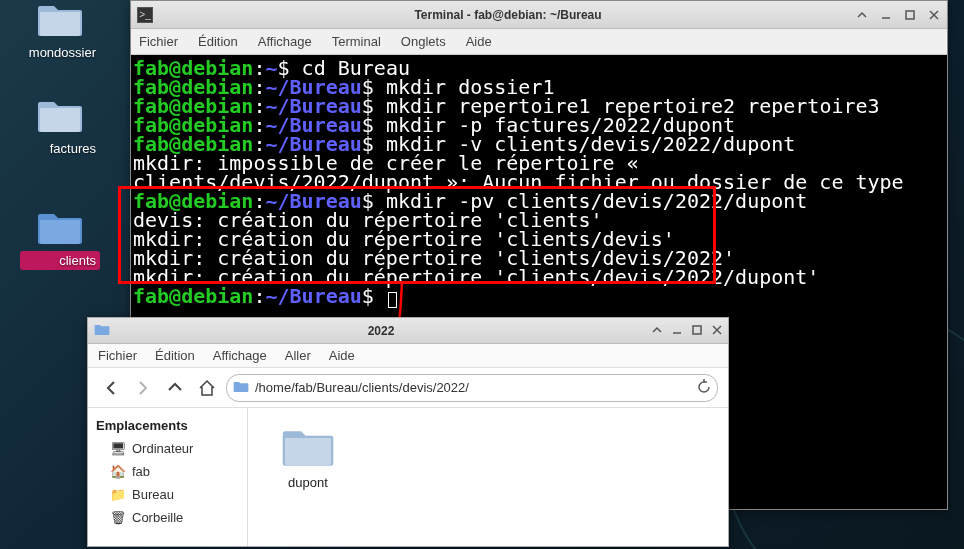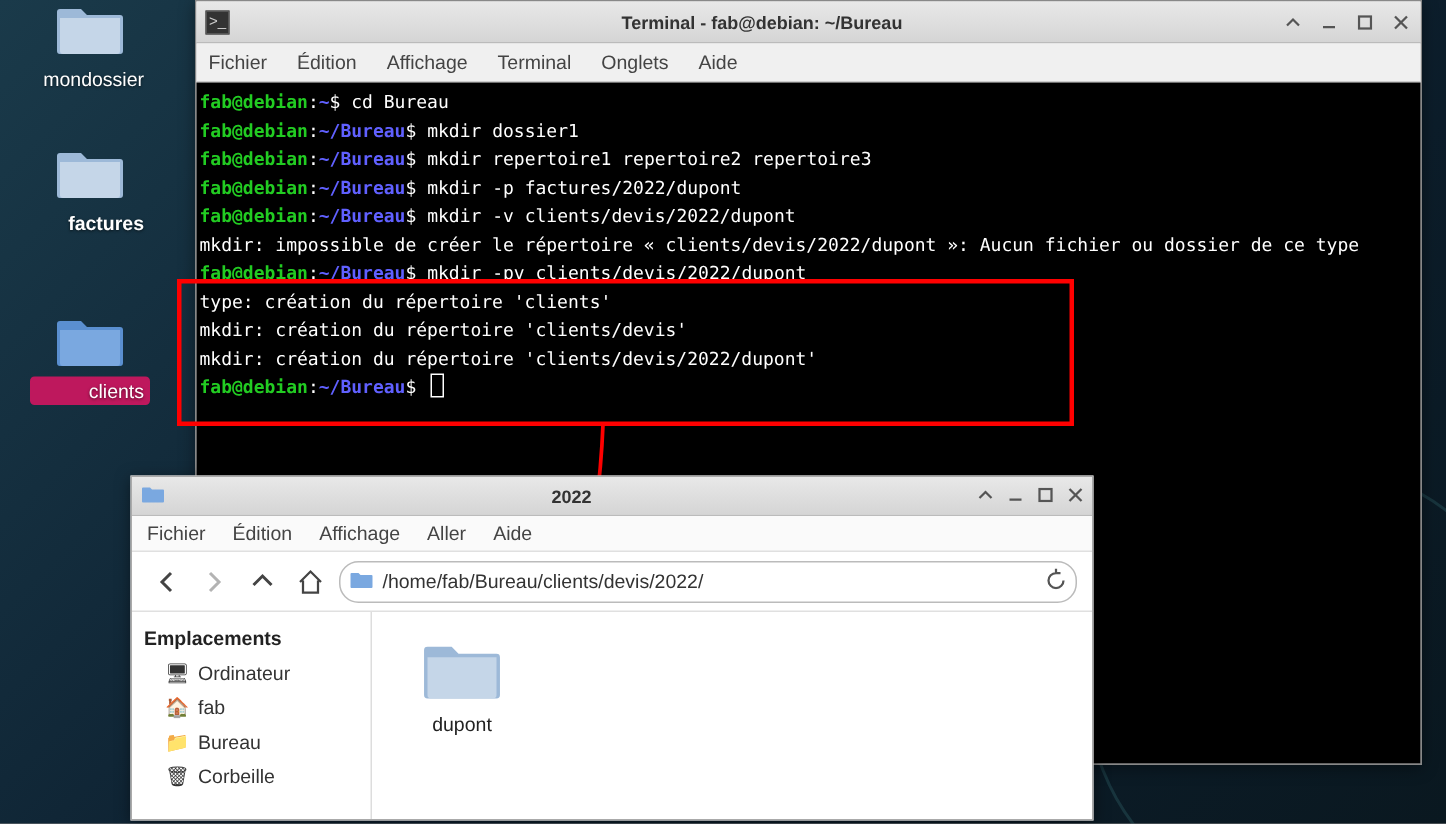--- a/index.html
+++ b/index.html
@@ -63,21 +63,21 @@
     gap: 20px;
     color: #444;
     font-size: 13px;
   }
   .menubar span { cursor: pointer; }
   .term-body {
     background: #000;
     height: calc(100% - 54px);
     padding: 4px 2px;
     font-family: "DejaVu Sans Mono", monospace;
-    font-size: 12px;
+    font-size: 20px;
     line-height: 19px;
     color: #fff;
     position: relative;
   }
   .tline { white-space: pre; }
   .g { color: #22cc22; font-weight: bold; }
   .b { color: #6060ff; font-weight: bold; }
   .w { color: #fff; }
   .cursor { display: inline-block; width: 9px; height: 16px; border: 1px solid #fff; vertical-align: text-bottom; margin-left:2px;}
   .highlight-box {
@@ -165,21 +165,21 @@
 
 <div class="bg-swirl"></div>
 
 <div class="desktop-icon" style="left:20px; top:-2px;">
   <svg class="folder-svg" viewBox="0 0 48 40">
       <path fill="#9db9d8" d="M4 8h14l4 4h22a2 2 0 0 1 2 2v22a2 2 0 0 1-2 2H4a2 2 0 0 1-2-2V10a2 2 0 0 1 2-2z"></path>
       <path fill="#c5d6e8" d="M4 14h40v22a2 2 0 0 1-2 2H6a2 2 0 0 1-2-2z"></path>
     </svg>
   <div class="label">mondossier</div>
 </div>
-<div class="desktop-icon" style="left:20px; top:94px;font-weight:bold;">
+<div class="desktop-icon" style="left:20px; top:94px;">
   <svg class="folder-svg" viewBox="0 0 48 40">
       <path fill="#9db9d8" d="M4 8h14l4 4h22a2 2 0 0 1 2 2v22a2 2 0 0 1-2 2H4a2 2 0 0 1-2-2V10a2 2 0 0 1 2-2z"></path>
       <path fill="#c5d6e8" d="M4 14h40v22a2 2 0 0 1-2 2H6a2 2 0 0 1-2-2z"></path>
     </svg>
   <div class="label">factures</div>
 </div>
 <div class="desktop-icon selected" style="left:20px; top:206px;">
   <svg class="folder-svg" viewBox="0 0 48 40">
       <path fill="#5a8fd0" d="M4 8h14l4 4h22a2 2 0 0 1 2 2v22a2 2 0 0 1-2 2H4a2 2 0 0 1-2-2V10a2 2 0 0 1 2-2z"></path>
       <path fill="#7aa8e0" d="M4 14h40v22a2 2 0 0 1-2 2H6a2 2 0 0 1-2-2z"></path>
@@ -224,22 +224,23 @@
     <span>Aide</span>
   </div>
   <div class="term-body">
 <div class="tline"><span class="g">fab@debian</span><span class="w">:</span><span class="b">~</span><span class="w">$ </span><span class="w">cd Bureau</span></div>
 <div class="tline"><span class="g">fab@debian</span><span class="w">:</span><span class="b">~</span><span class="b">/</span><span class="b">Bureau</span><span class="w">$ </span><span class="w">mkdir dossier1</span></div>
 <div class="tline"><span class="g">fab@debian</span><span class="w">:</span><span class="b">~</span><span class="b">/</span><span class="b">Bureau</span><span class="w">$ </span><span class="w">mkdir repertoire1 repertoire2 repertoire3</span></div>
 <div class="tline"><span class="g">fab@debian</span><span class="w">:</span><span class="b">~</span><span class="b">/</span><span class="b">Bureau</span><span class="w">$ </span><span class="w">mkdir -p factures/2022/dupont</span></div>
 <div class="tline"><span class="g">fab@debian</span><span class="w">:</span><span class="b">~</span><span class="b">/</span><span class="b">Bureau</span><span class="w">$ </span><span class="w">mkdir -v clients/devis/2022/dupont</span></div>
 <div class="tline w" style="white-space:pre-wrap;">mkdir: impossible de créer le répertoire « clients/devis/2022/dupont »: Aucun fichier ou dossier de ce type</div>
 <div class="tline"><span class="g">fab@debian</span><span class="w">:</span><span class="b">~</span><span class="b">/</span><span class="b">Bureau</span><span class="w">$ </span><span class="w">mkdir -pv clients/devis/2022/dupont</span></div>
-<div class="tline w">type: création du répertoire 'clients'</div>
+<div class="tline w">devis: création du répertoire 'clients'</div>
 <div class="tline w">mkdir: création du répertoire 'clients/devis'</div>
+<div class="tline w">mkdir: création du répertoire 'clients/devis/2022'</div>
 <div class="tline w">mkdir: création du répertoire 'clients/devis/2022/dupont'</div>
 <div class="tline"><span class="g">fab@debian</span><span class="w">:</span><span class="b">~</span><span class="b">/</span><span class="b">Bureau</span><span class="w">$ </span><span class="cursor"></span></div>
   </div>
 </div>
 
 <div class="highlight-box"></div>
 
 <svg class="arrow-svg" width="30" height="110">
   <path d="M 20 0 Q 18 50 8 98" stroke="#ff0000" stroke-width="2.5" fill="none"></path>
   <path d="M 8 98 L 3 88 M 8 98 L 15 90" stroke="#ff0000" stroke-width="2.5" fill="none"></path>

